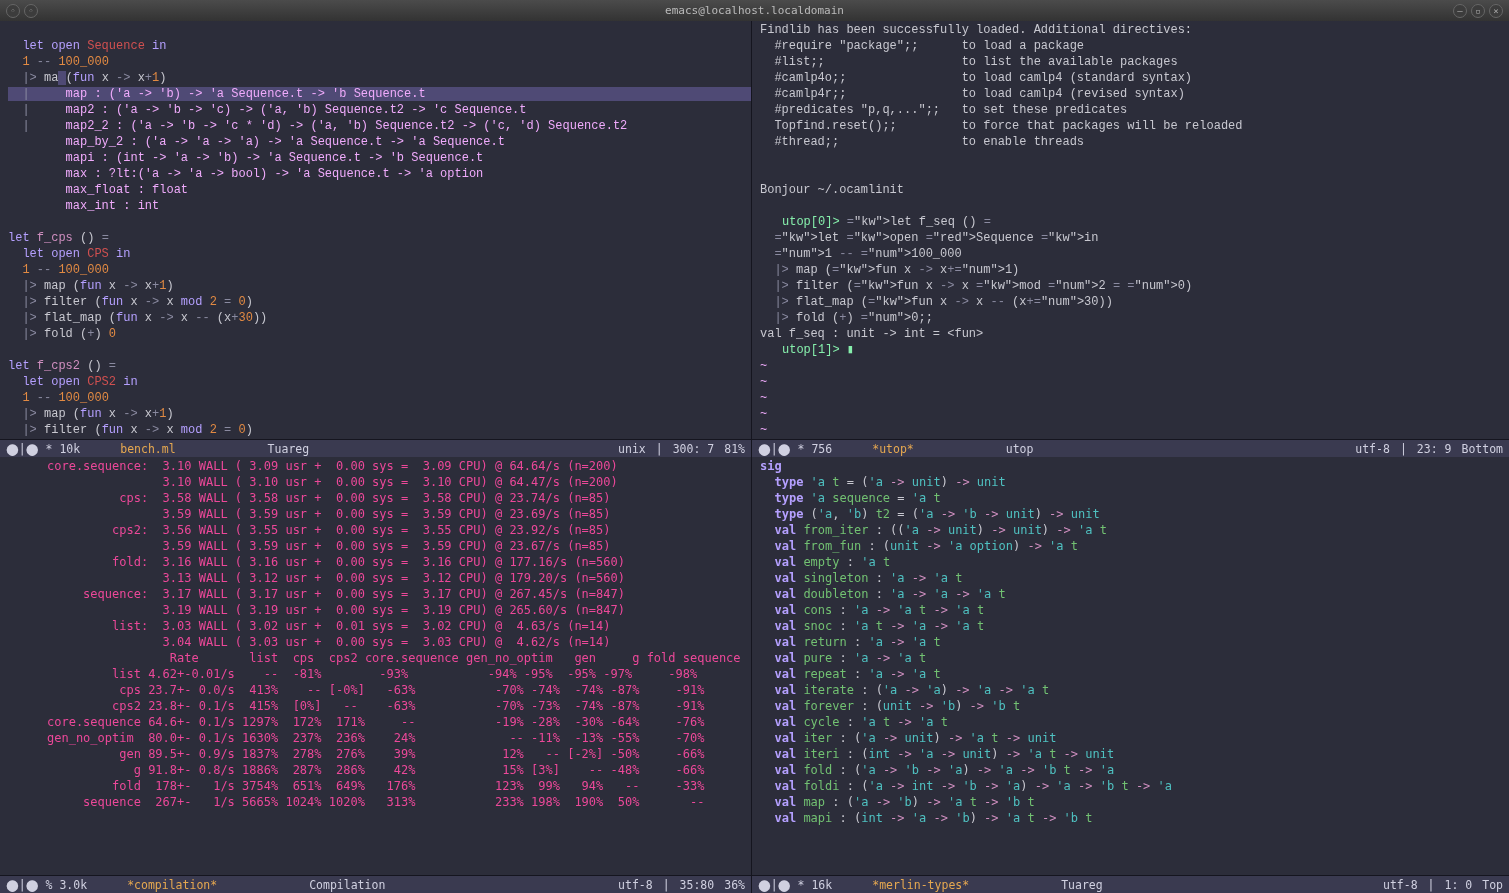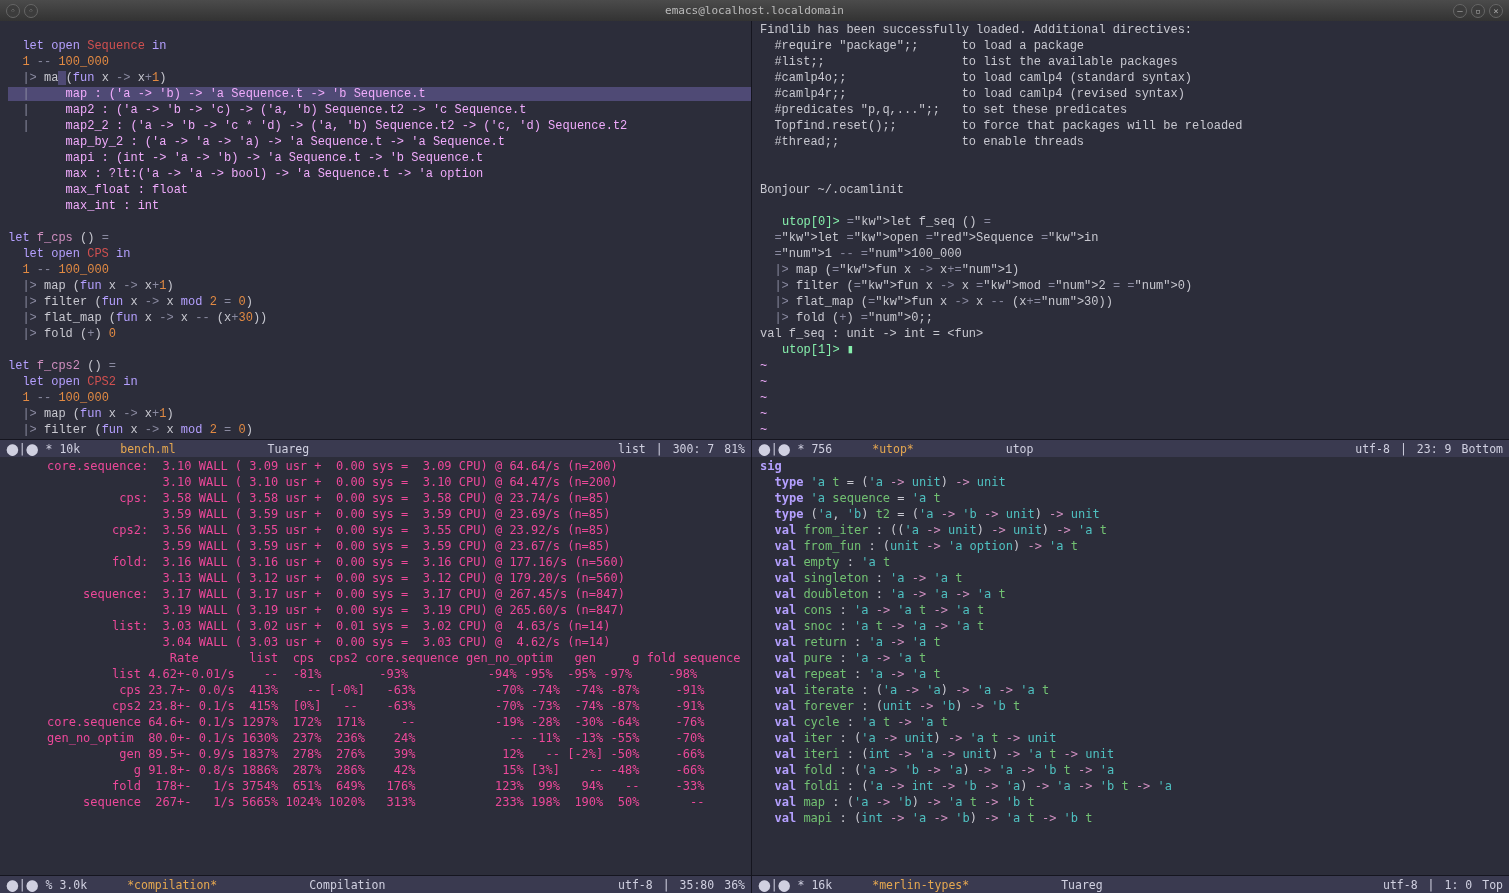--- a/index.html
+++ b/index.html
@@ -114,21 +114,21 @@
   <span class="op">|&gt;</span> map (<span class="kw">fun</span> x <span class="op">-&gt;</span> x<span class="op">+</span><span class="num">1</span>)
   <span class="op">|&gt;</span> filter (<span class="kw">fun</span> x <span class="op">-&gt;</span> x <span class="kw">mod</span> <span class="num">2</span> <span class="op">=</span> <span class="num">0</span>)
    flat_map ( x  x  (x))
     </div>
     <div class="modeline">
       <span>⬤|⬤    * 10k </span>
       <span class="bufname">bench.ml</span>
       <span class="ml-sep"></span>
       <span>Tuareg</span>
       <span class="ml-right">
-        <span>list</span>
+        <span>unix</span>
         <span>|</span>
         <span>300: 7</span>
         <span>81%</span>
       </span>
     </div>
 
     <div class="pane pane-bot bench" id="comp-pane">core.sequence:  3.10 WALL ( 3.09 usr +  0.00 sys =  3.09 CPU) @ 64.64/s (n=200)
                 3.10 WALL ( 3.10 usr +  0.00 sys =  3.10 CPU) @ 64.47/s (n=200)
           cps:  3.58 WALL ( 3.58 usr +  0.00 sys =  3.58 CPU) @ 23.74/s (n=85)
                 3.59 WALL ( 3.59 usr +  0.00 sys =  3.59 CPU) @ 23.69/s (n=85)

